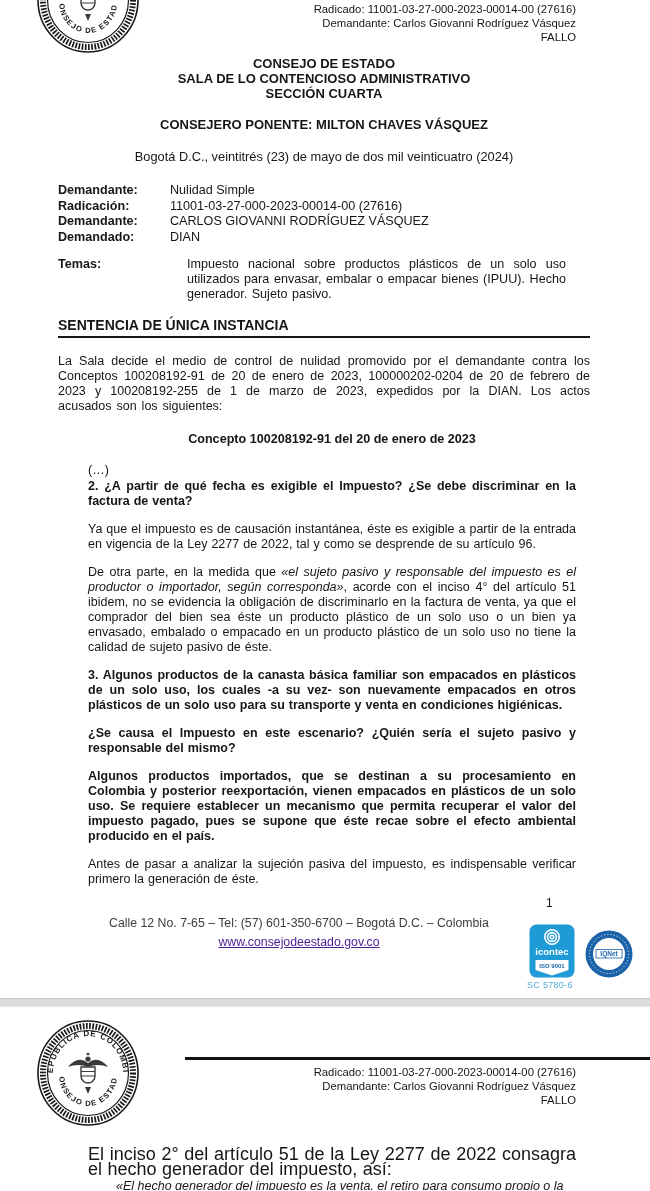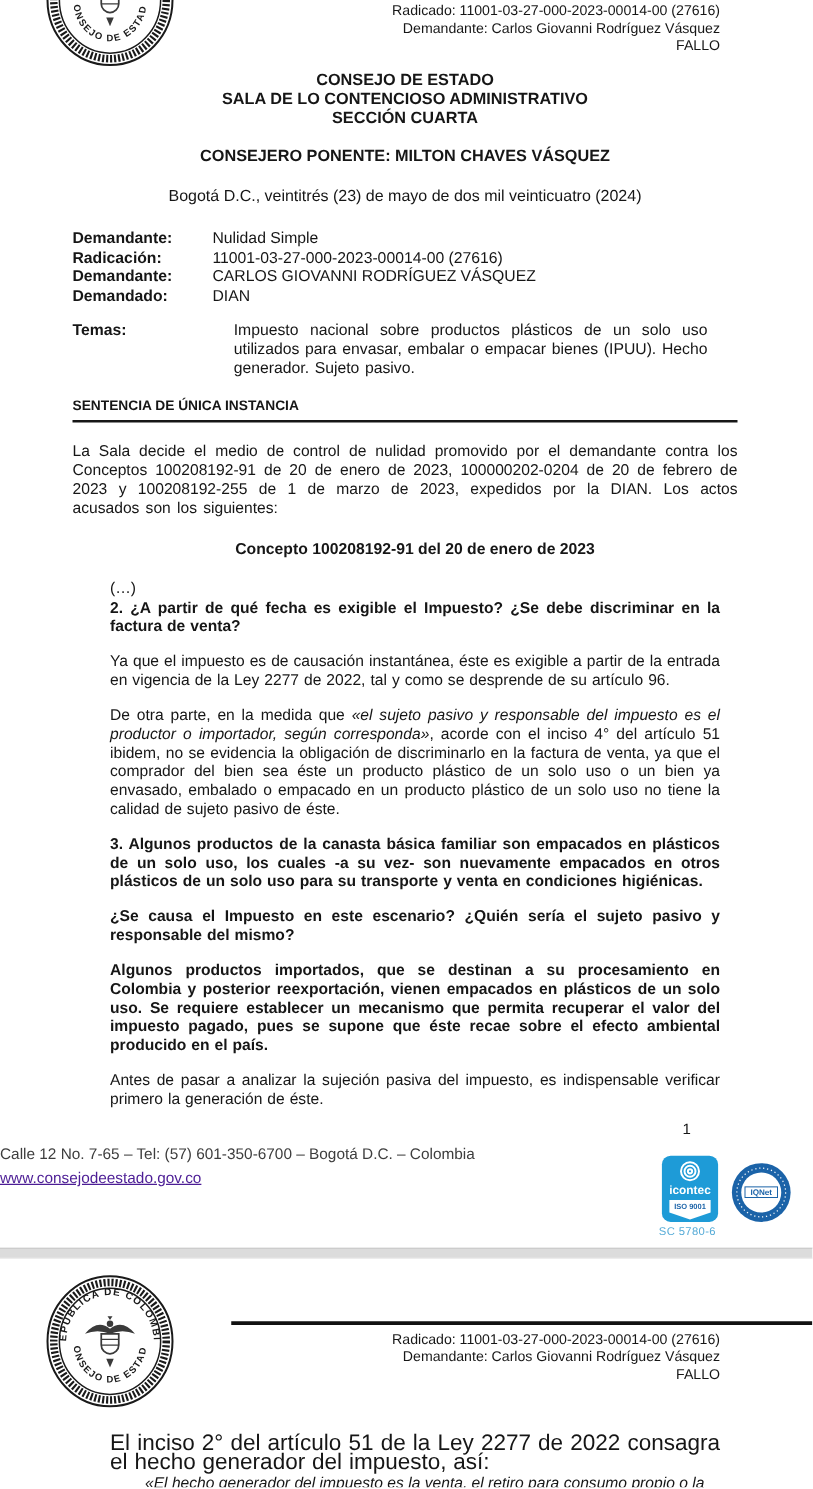--- a/index.html
+++ b/index.html
@@ -35,36 +35,36 @@
 
   .ref-table{margin-top:19px;font-size:12.6px;line-height:15.5px;}
   .ref-row{display:flex;}
   .ref-label{width:112px;flex:none;font-weight:bold;}
 
   .temas-row{display:flex;margin-top:12px;font-size:12.6px;line-height:15px;}
   .temas-label{width:112px;flex:none;font-weight:bold;}
   .temas-value{text-align:justify;margin-right:24px;word-spacing:1px;margin-left:17px;}
 
   .section-heading{
-    margin-top:16px;font-weight:bold;font-size:11px;line-height:15px;
+    margin-top:16px;font-weight:bold;font-size:14px;line-height:15px;
     padding-bottom:3px;border-bottom:2px solid #161616;
   }
 
   .para{margin-top:13px;text-align:justify;font-size:12.5px;line-height:15px;word-spacing:0.5px;}
   .para-intro{margin-top:16px;word-spacing:1.5px;}
   .bold{font-weight:bold;}
 
   .quote-block{margin-left:30px;margin-right:14px;}
   .concepto-title{margin-top:18px;text-align:center;font-weight:bold;font-size:12.6px;}
   .ellipsis-line{margin-top:17px;font-size:12.5px;}
   .qb-first{margin-top:2px;}
 
   .page-number{position:absolute;top:896px;left:546px;font-size:12px;}
 
-  .footer{position:absolute;left:0;top:916px;width:598px;text-align:left;
+  .footer{position:absolute;left:0;top:916px;width:598px;text-align:center;
     font-size:12.3px;line-height:15px;color:#3d3d3d;}
   .footer-link{display:inline-block;margin-top:4px;color:#4c1d95;text-decoration:underline;cursor:pointer;}
 
   .icontec-badge{position:absolute;left:529px;top:924px;}
   .cert-code{position:absolute;left:527px;top:980px;font-size:9px;color:#55abd7;letter-spacing:0.3px;}
   .iqnet-badge{position:absolute;left:585px;top:930px;}
 
   .p2-rule{position:absolute;left:185px;top:50px;width:465px;height:3px;background:#111;}
   .p2-header{position:absolute;right:74px;top:58px;text-align:right;font-size:11.3px;line-height:14px;}
   .p2-para{position:absolute;left:88px;right:74px;top:140px;text-align:justify;font-size:18px;line-height:15px;word-spacing:0.5px;}

